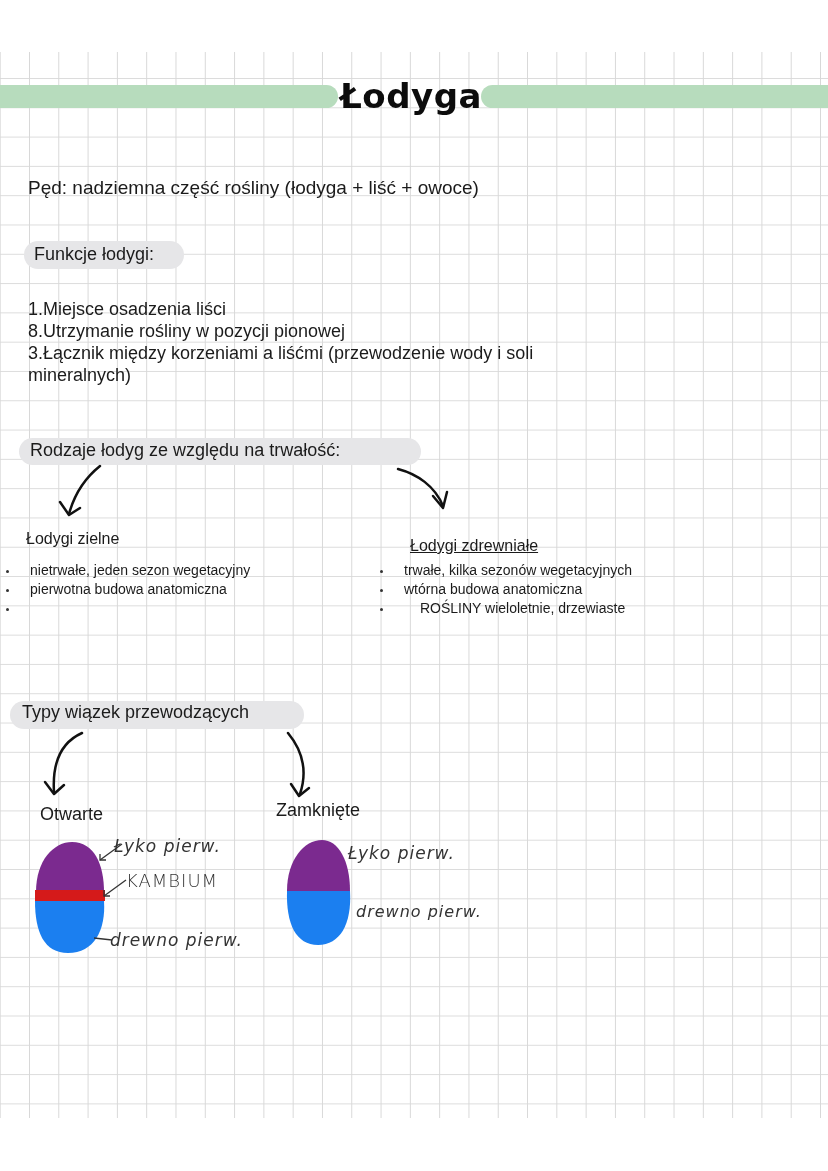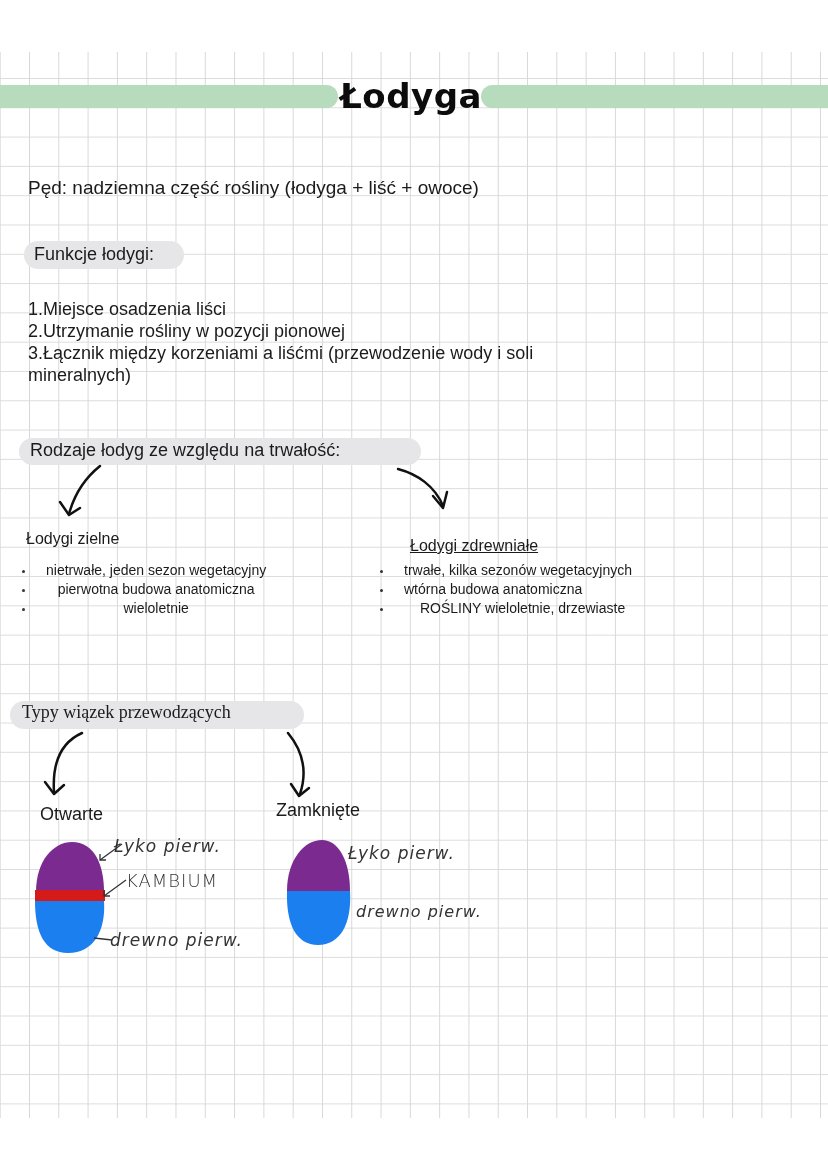--- a/index.html
+++ b/index.html
@@ -47,54 +47,53 @@
 <div class="band right"></div>
 <div class="title">Łodyga</div>
 
 <div class="t big" style="left:28px; top:177px;">Pęd: nadziemna część rośliny (łodyga + liść + owoce)</div>
 
 <div class="pill" style="left:24px; top:241px; width:160px; height:28px;"></div>
 <div class="t med" style="left:34px; top:244px;">Funkcje łodygi:</div>
 
 <div class="numlist" style="left:28px; top:298px;">
   <div>1.Miejsce osadzenia liści</div>
-  <div>2.Utrzymanie rośliny w pozycji pionowej</div>
+  <div>8.Utrzymanie rośliny w pozycji pionowej</div>
   <div>3.Łącznik między korzeniami a liśćmi (przewodzenie wody i soli</div>
   <div>mineralnych)</div>
 </div>
 
 <div class="pill" style="left:19px; top:438px; width:402px; height:27px;"></div>
 <div class="t med" style="left:30px; top:440px;">Rodzaje łodyg ze względu na trwałość:</div>
 
 <svg class="arrow" style="left:55px; top:462px;" width="50" height="60">
   <path d="M45 4 C 30 16, 20 30, 14 52" stroke="#111" stroke-width="2.5" fill="none" stroke-linecap="round"></path>
   <path d="M5 40 L14 53 L25 46" stroke="#111" stroke-width="2.5" fill="none" stroke-linecap="round" stroke-linejoin="round"></path>
 </svg>
 <svg class="arrow" style="left:395px; top:466px;" width="60" height="50">
   <path d="M3 3 C 22 8, 40 20, 48 40" stroke="#111" stroke-width="2.5" fill="none" stroke-linecap="round"></path>
   <path d="M38 30 L48 42 L52 26" stroke="#111" stroke-width="2.5" fill="none" stroke-linecap="round" stroke-linejoin="round"></path>
 </svg>
 
 <div class="t" style="left:26px; top:530px; font-size:16px;">Łodygi zielne</div>
-<ul class="bullets" style="left:22px; top:561px;text-align:center;">
+<ul class="bullets" style="left:6px; top:561px;">
   <li><span class="dot" style="left:0"></span><span style="margin-left:24px">nietrwałe, jeden sezon wegetacyjny</span></li>
   <li><span class="dot" style="left:0"></span><span style="margin-left:24px">pierwotna budowa anatomiczna</span></li>
   <li><span class="dot" style="left:0"></span></li>
-  <li><span style="margin-left:24px">wieloletnie</span></li>
 </ul>
 
 <div class="t" style="left:410px; top:537px; font-size:16px;text-decoration:underline;">Łodygi zdrewniałe</div>
 <ul class="bullets" style="left:380px; top:561px;">
   <li><span class="dot" style="left:0"></span><span style="margin-left:24px">trwałe, kilka sezonów wegetacyjnych</span></li>
   <li><span class="dot" style="left:0"></span><span style="margin-left:24px">wtórna budowa anatomiczna</span></li>
   <li><span class="dot" style="left:0"></span><span style="margin-left:40px">ROŚLINY wieloletnie, drzewiaste</span></li>
 </ul>
 
 <div class="pill" style="left:10px; top:701px; width:294px; height:28px;"></div>
-<div class="t med" style="left:22px; top:702px;font-family:Liberation Serif, serif;">Typy wiązek przewodzących</div>
+<div class="t med" style="left:22px; top:702px;">Typy wiązek przewodzących</div>
 
 <svg class="arrow" style="left:40px; top:730px;" width="50" height="70">
   <path d="M42 3 C 22 12, 12 30, 14 62" stroke="#111" stroke-width="2.5" fill="none" stroke-linecap="round"></path>
   <path d="M5 52 L14 64 L24 55" stroke="#111" stroke-width="2.5" fill="none" stroke-linecap="round" stroke-linejoin="round"></path>
 </svg>
 <svg class="arrow" style="left:280px; top:730px;" width="40" height="70">
   <path d="M8 3 C 22 20, 28 40, 20 64" stroke="#111" stroke-width="2.5" fill="none" stroke-linecap="round"></path>
   <path d="M11 54 L19 66 L29 58" stroke="#111" stroke-width="2.5" fill="none" stroke-linecap="round" stroke-linejoin="round"></path>
 </svg>
 

